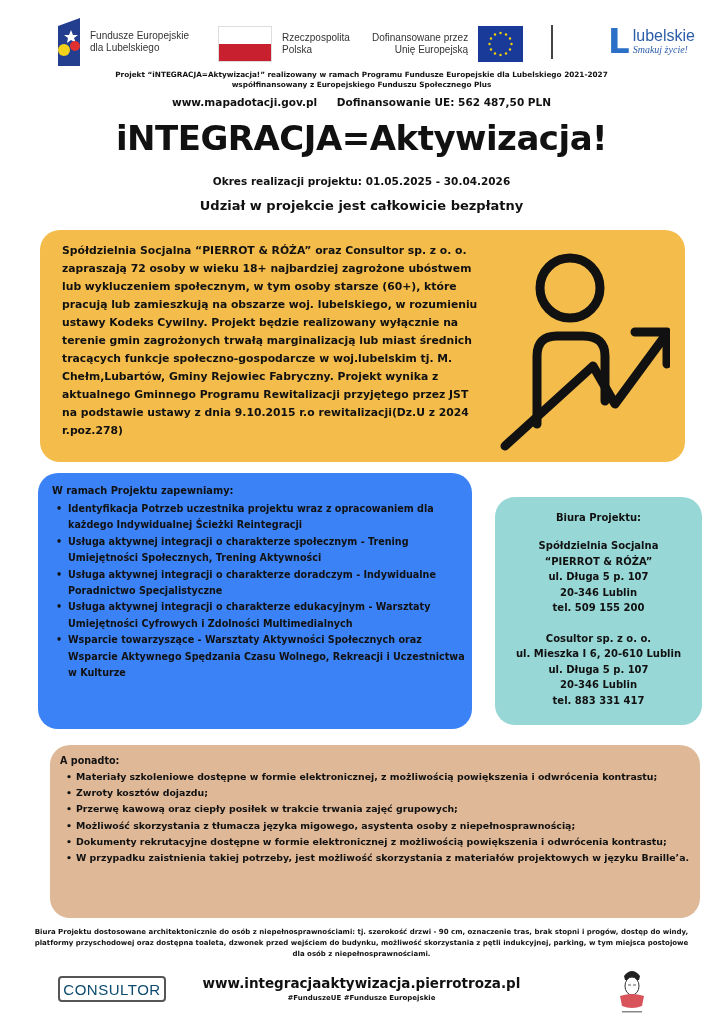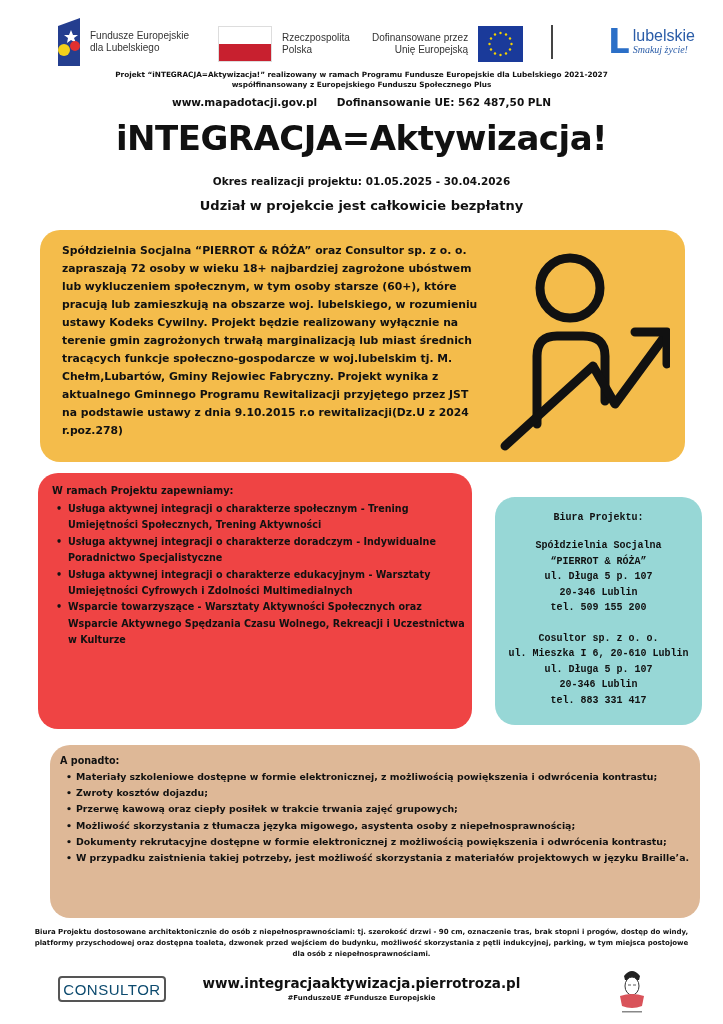--- a/index.html
+++ b/index.html
@@ -26,27 +26,27 @@
 
   .title { position: absolute; top: 118px; left: 0; width: 723px; text-align: center; font-size: 34px; font-weight: bold; letter-spacing: -0.5px; }
   .period { position: absolute; top: 175px; left: 0; width: 723px; text-align: center; font-size: 10.5px; font-weight: bold; }
   .free { position: absolute; top: 198px; left: 0; width: 723px; text-align: center; font-size: 13px; font-weight: bold; }
 
   .box { position: absolute; border-radius: 20px; }
   .box-yellow { top: 230px; left: 40px; width: 645px; height: 232px; background: #f4bc4b; }
   .box-yellow .text { position: absolute; left: 22px; top: 12px; width: 420px; font-size: 10.8px; font-weight: bold; line-height: 18px; }
   .arrow-icon { position: absolute; left: 22px; top: 8px; }
 
-  .box-red { top: 473px; left: 38px; width: 434px; height: 256px; background: #ef4444; }
+  .box-red { top: 473px; left: 38px; width: 434px; height: 256px; background: #3b82f6; }
   .box-red .heading { position: absolute; left: 14px; top: 12px; font-size: 9.8px; font-weight: bold; }
   .box-red ul { position: absolute; left: 14px; top: 28px; width: 415px; list-style: none; }
   .box-red li { font-size: 9.6px; font-weight: bold; line-height: 16.4px; padding-left: 16px; position: relative; }
   .box-red li::before { content: "•"; position: absolute; left: 4px; }
 
-  .box-cyan { top: 497px; left: 495px; width: 207px; height: 228px; background: #97d7d6; border-radius: 20px; text-align: center; font-family: Liberation Mono, monospace; }
+  .box-cyan { top: 497px; left: 495px; width: 207px; height: 228px; background: #97d7d6; border-radius: 20px; text-align: center; }
   .box-cyan .heading { margin-top: 15px; font-size: 10px; font-weight: bold; }
   .box-cyan .org { font-size: 10px; font-weight: bold; line-height: 15.5px; }
   .box-cyan .org1 { margin-top: 15px; }
   .box-cyan .org2 { margin-top: 15px; }
 
   .box-beige { top: 745px; left: 50px; width: 650px; height: 173px; background: #deb897; }
   .box-beige .heading { position: absolute; left: 10px; top: 10px; font-size: 9.6px; font-weight: bold; }
   .box-beige ul { position: absolute; left: 12px; top: 24px; width: 630px; list-style: none; }
   .box-beige li { font-size: 9.4px; font-weight: bold; line-height: 16.2px; padding-left: 14px; position: relative; }
   .box-beige li::before { content: "•"; position: absolute; left: 4px; }
@@ -146,20 +146,21 @@
         <path d="M10 210 L98 130 L120 168 L170 100"></path>
         <path d="M140 96 H172 V128"></path>
       </g>
     </svg>
   </div>
 </div>
 
 <div class="box box-red">
   <div class="heading">W ramach Projektu zapewniamy:</div>
   <ul>
+    <li>Identyfikacja Potrzeb uczestnika projektu wraz z opracowaniem dla każdego Indywidualnej Ścieżki Reintegracji</li>
     <li>Usługa aktywnej integracji o charakterze społecznym - Trening Umiejętności Społecznych, Trening Aktywności</li>
     <li>Usługa aktywnej integracji o charakterze doradczym - Indywidualne Poradnictwo Specjalistyczne</li>
     <li>Usługa aktywnej integracji o charakterze edukacyjnym - Warsztaty Umiejętności Cyfrowych i Zdolności Multimedialnych</li>
     <li>Wsparcie towarzyszące - Warsztaty Aktywności Społecznych oraz Wsparcie Aktywnego Spędzania Czasu Wolnego, Rekreacji i Uczestnictwa w Kulturze</li>
   </ul>
 </div>
 
 <div class="box box-cyan">
   <div class="heading">Biura Projektu:</div>
   <div class="org org1">

